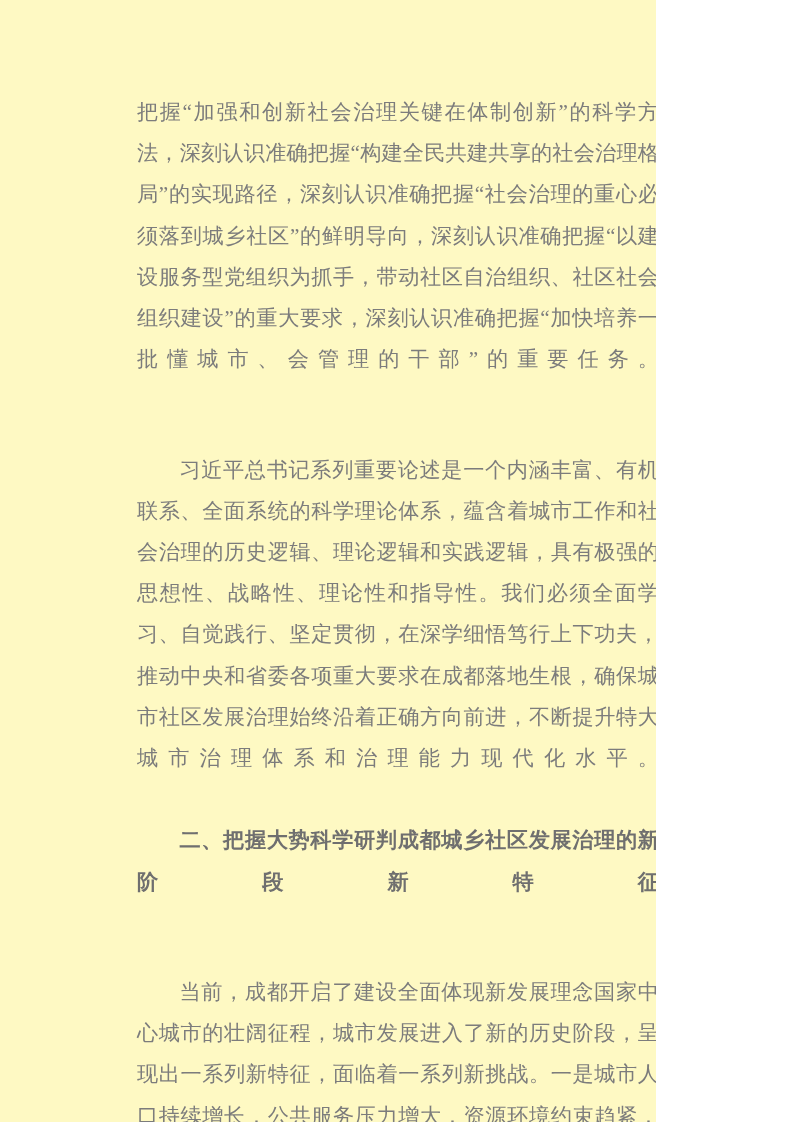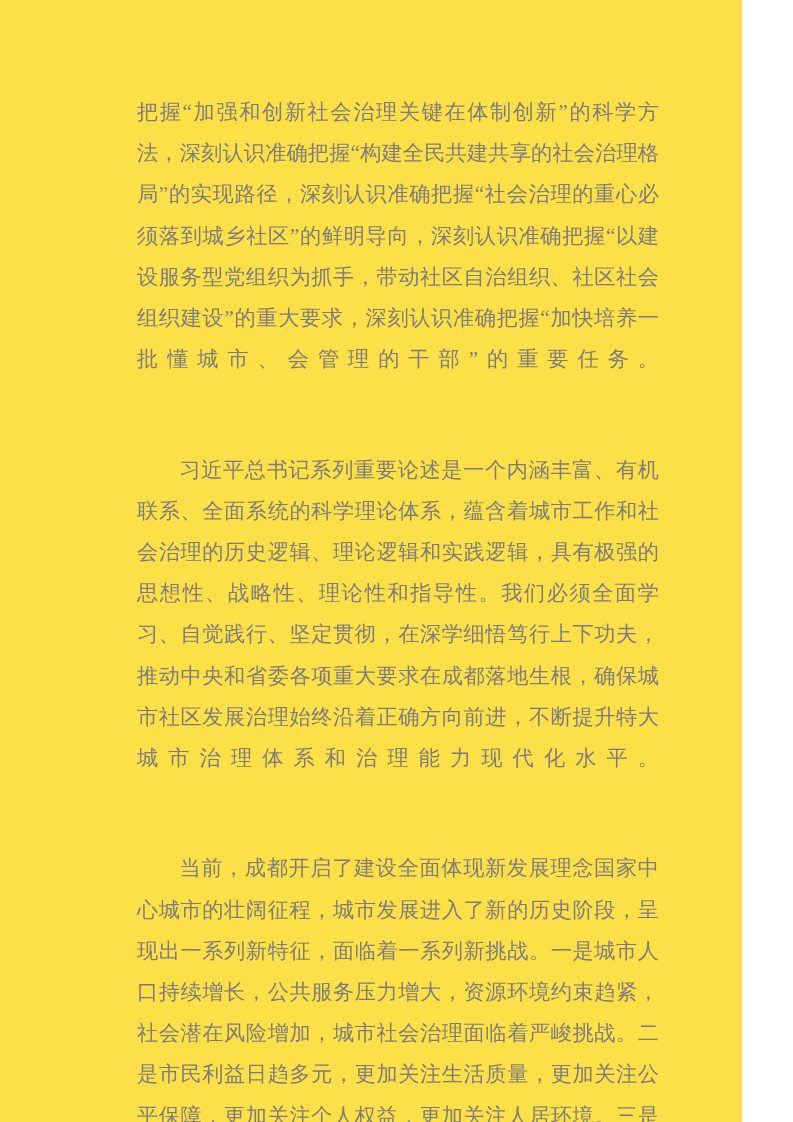--- a/index.html
+++ b/index.html
@@ -8,23 +8,23 @@
     padding: 0;
     background: #ffffff;
   }
 
   body {
     font-family: "Liberation Serif", "DejaVu Serif", serif;
   }
 
   #page {
     position: relative;
-    width: 742px;
+    width: 656px;
     height: 1122px;
-    background: #fde047;
+    background: #fef9c3;
     overflow: hidden;
     box-sizing: border-box;
   }
 
   
   #content {
     position: absolute;
     left: 137px;
     top: 92px;
     width: 522px;
@@ -73,17 +73,18 @@
 </head>
 <body>
 
 <div id="page">
   <div id="content">
 
     <p class="para">把握“加强和创新社会治理关键在体制创新”的科学方法，深刻认识准确把握“构建全民共建共享的社会治理格局”的实现路径，深刻认识准确把握“社会治理的重心必须落到城乡社区”的鲜明导向，深刻认识准确把握“以建设服务型党组织为抓手，带动社区自治组织、社区社会组织建设”的重大要求，深刻认识准确把握“加快培养一批懂城市、会管理的干部”的重要任务。</p>
 
     <p class="para indent">习近平总书记系列重要论述是一个内涵丰富、有机联系、全面系统的科学理论体系，蕴含着城市工作和社会治理的历史逻辑、理论逻辑和实践逻辑，具有极强的思想性、战略性、理论性和指导性。我们必须全面学习、自觉践行、坚定贯彻，在深学细悟笃行上下功夫，推动中央和省委各项重大要求在成都落地生根，确保城市社区发展治理始终沿着正确方向前进，不断提升特大城市治理体系和治理能力现代化水平。</p>
 
+    <p class="heading">二、把握大势科学研判成都城乡社区发展治理的新阶段新特征</p>
 
     <p class="para indent">当前，成都开启了建设全面体现新发展理念国家中心城市的壮阔征程，城市发展进入了新的历史阶段，呈现出一系列新特征，面临着一系列新挑战。一是城市人口持续增长，公共服务压力增大，资源环境约束趋紧，社会潜在风险增加，城市社会治理面临着严峻挑战。二是市民利益日趋多元，更加关注生活质量，更加关注公平保障，更加关注个人权益，更加关注人居环境。三是社会发展活力不足，部分居民创业就业动力不足、能力不够，公共</p>
 
   </div>
 </div>
 
 </body></html>

